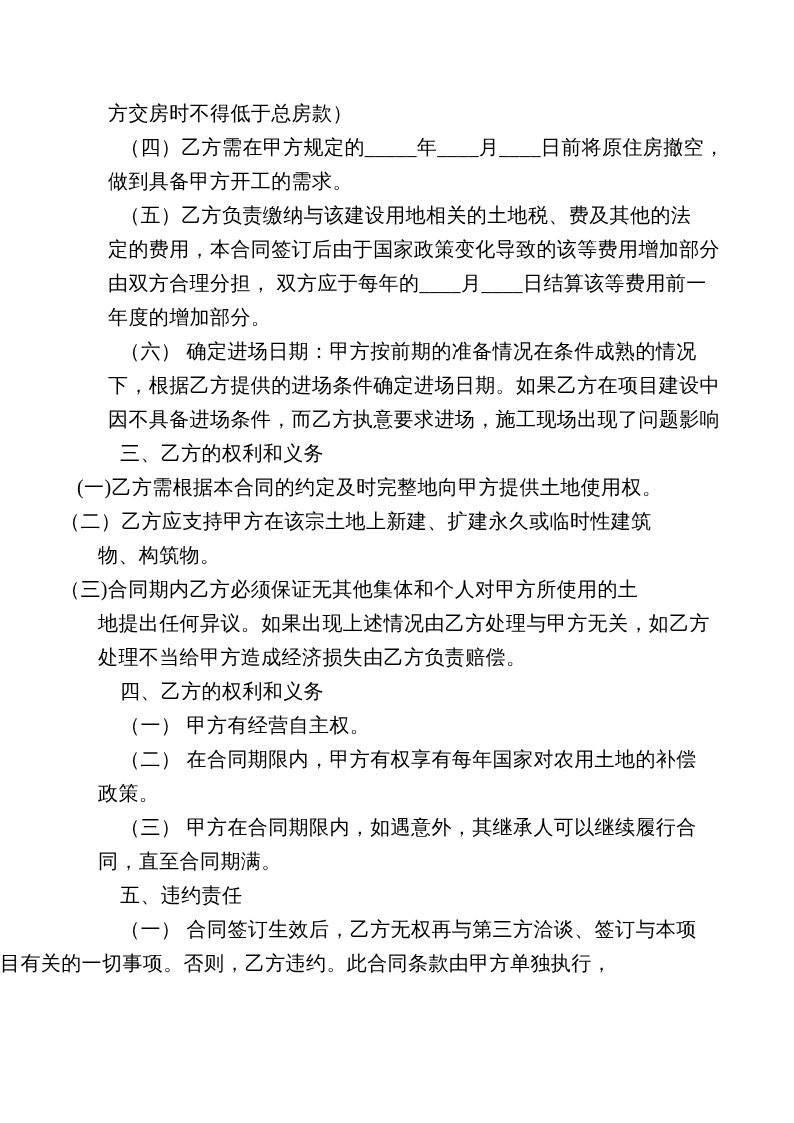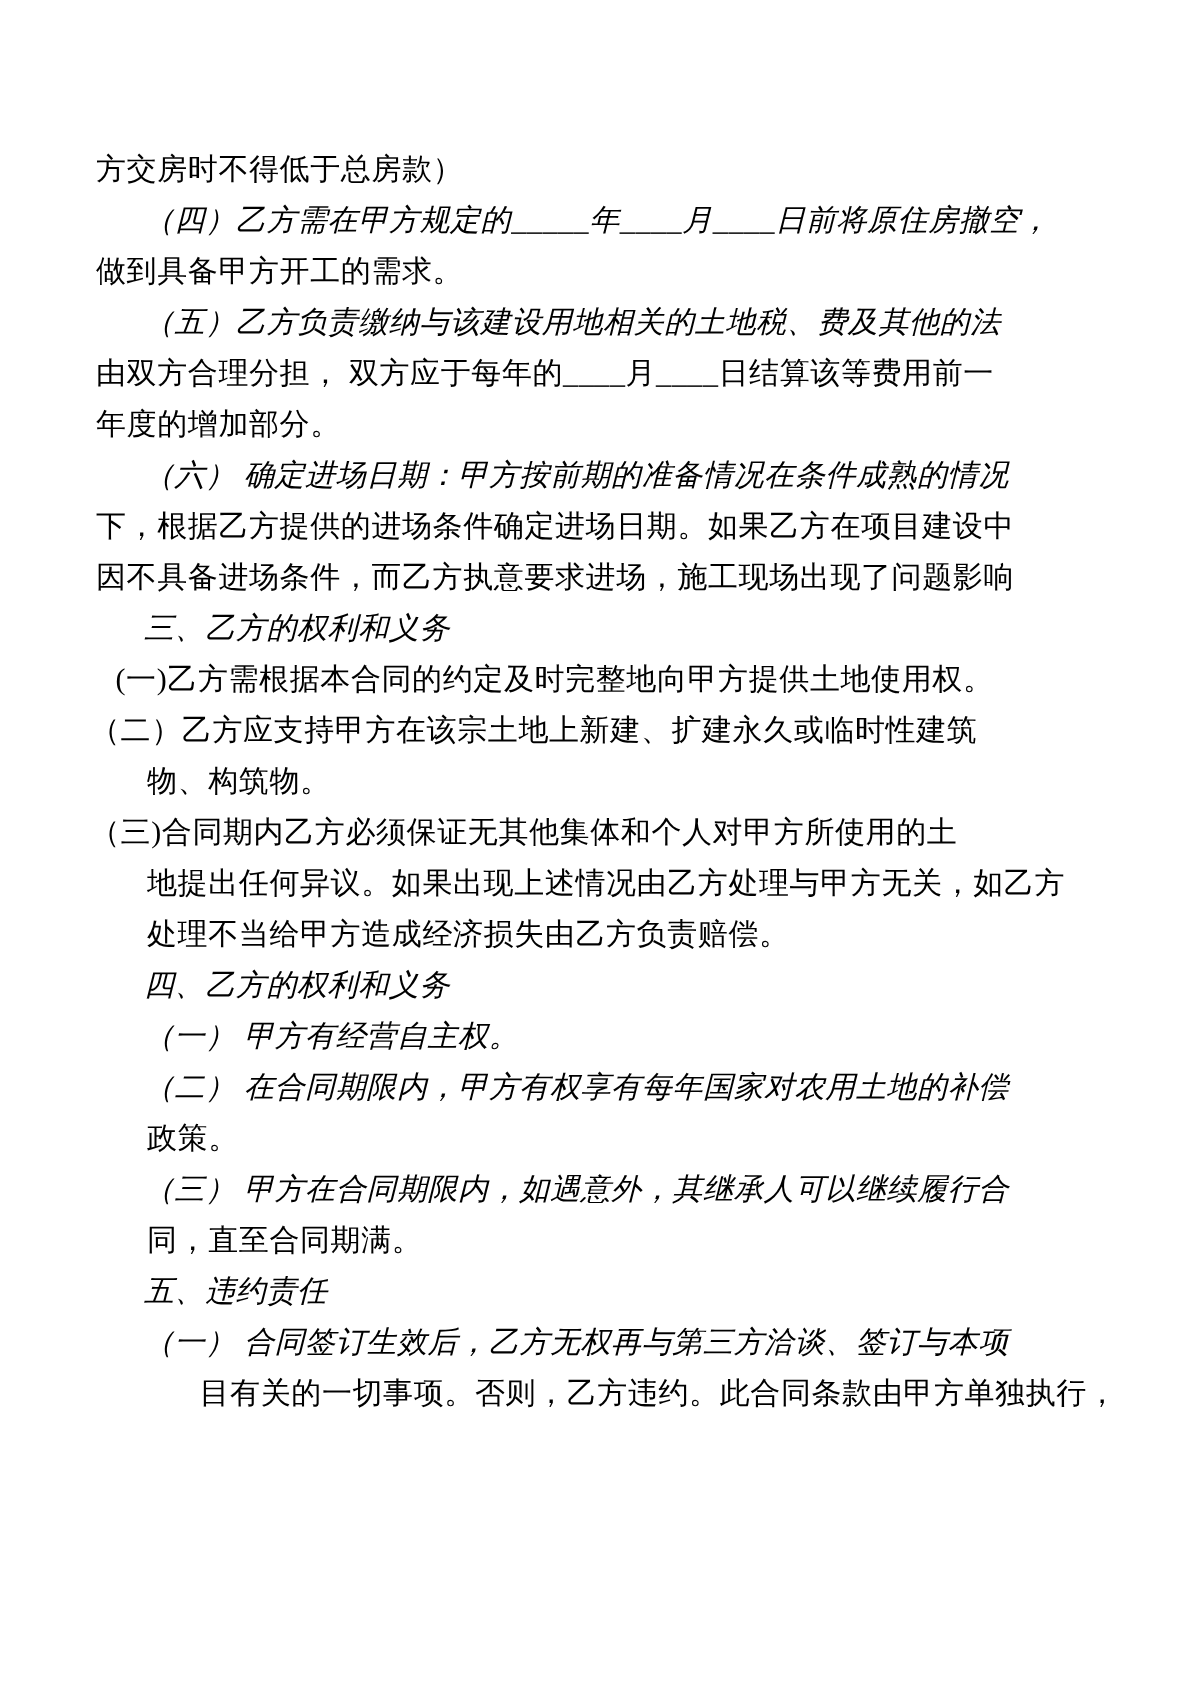--- a/index.html
+++ b/index.html
@@ -23,36 +23,37 @@
   }
   .line {
     height: 34px;
     line-height: 34px;
     font-size: 20px;
     letter-spacing: 0.4px;
     color: #000000;
     white-space: pre;
   }
   
-  .ind-cont-wide { padding-left: 64px; }  
+  .ind-cont-wide { padding-left: 108px; }  
   .ind-cont      { padding-left: 98px;  }  
-  .ind-cont-b    { padding-left: 133px; }  
-  .ind-para      { padding-left: 96px; font-style: italic; }  
+  .ind-cont-b    { }  
+  .ind-para      { padding-left: 120px; }  
   .ind-para-b    { padding-left: 77px; }  
   .ind-para-c    { padding-left: 60px; }  
 </style>
 </head>
 <body>
 
 <div class="page">
   <div class="content">
       <div class="line ind-cont-wide">方交房时不得低于总房款）</div>
       <div class="line ind-para">（四）乙方需在甲方规定的_____年____月____日前将原住房撤空，</div>
       <div class="line ind-cont-wide">做到具备甲方开工的需求。</div>
       <div class="line ind-para">（五）乙方负责缴纳与该建设用地相关的土地税、费及其他的法</div>
+      <div class="line ind-cont-wide">定的费用，本合同签订后由于国家政策变化导致的该等费用增加部分</div>
       <div class="line ind-cont-wide">由双方合理分担， 双方应于每年的____月____日结算该等费用前一</div>
       <div class="line ind-cont-wide">年度的增加部分。</div>
       <div class="line ind-para">（六） 确定进场日期：甲方按前期的准备情况在条件成熟的情况</div>
       <div class="line ind-cont-wide">下，根据乙方提供的进场条件确定进场日期。如果乙方在项目建设中</div>
       <div class="line ind-cont-wide">因不具备进场条件，而乙方执意要求进场，施工现场出现了问题影响</div>
       <div class="line ind-para">三、乙方的权利和义务</div>
       <div class="line ind-para-b">(一)乙方需根据本合同的约定及时完整地向甲方提供土地使用权。</div>
       <div class="line ind-para-c">（二）乙方应支持甲方在该宗土地上新建、扩建永久或临时性建筑</div>
       <div class="line ind-cont">物、构筑物。</div>
       <div class="line ind-para-c">（三)合同期内乙方必须保证无其他集体和个人对甲方所使用的土</div>

